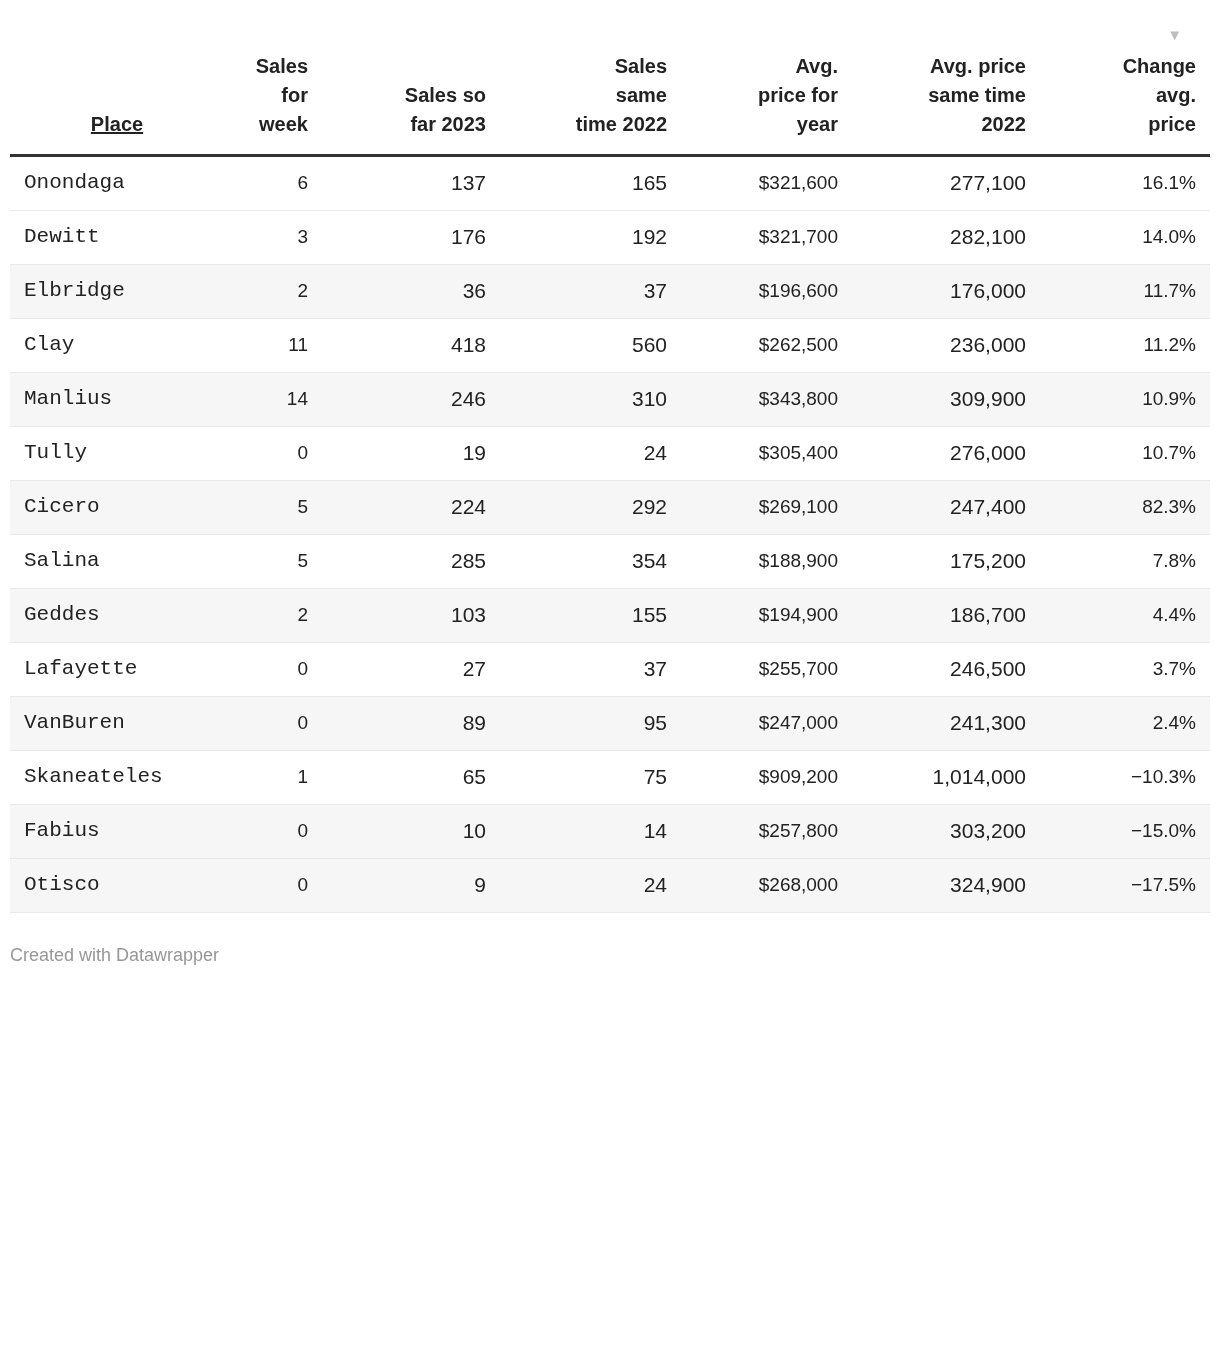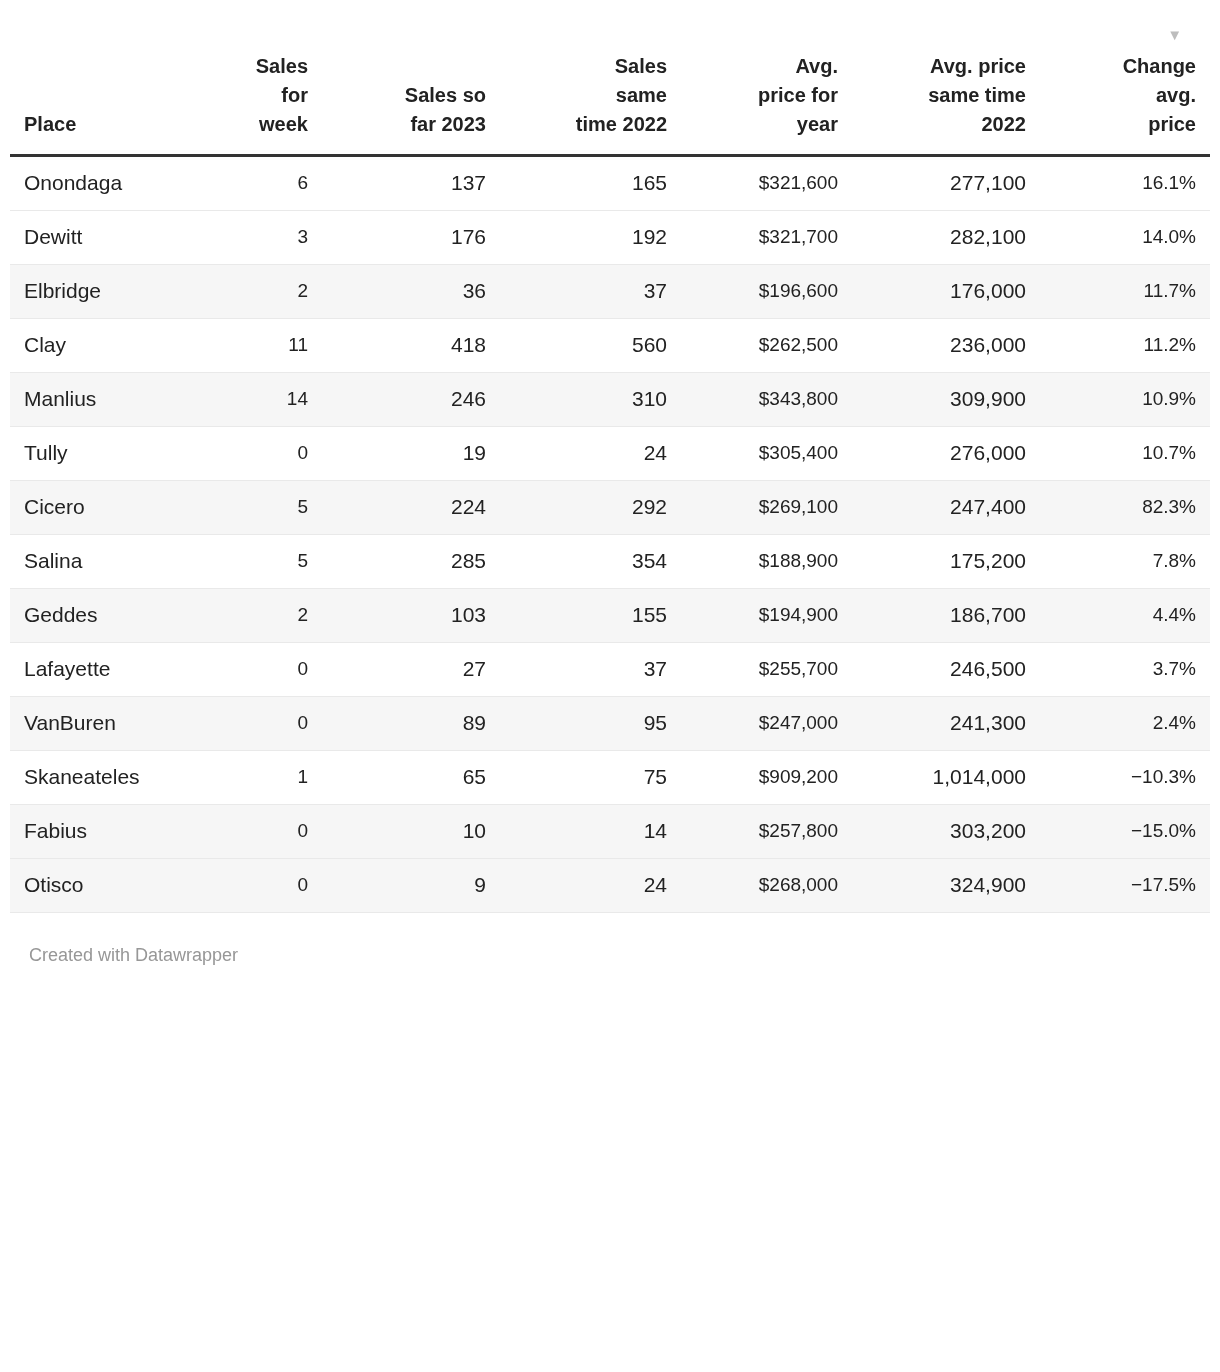--- a/index.html
+++ b/index.html
@@ -32,22 +32,23 @@
     text-align: right;
     font-weight: bold;
     font-size: 20px;
     line-height: 29px;
     color: var(--text);
     padding: 26px 14px 15px 0;
     border-bottom: 3px solid var(--header-rule);
     white-space: pre-line;
   }
   thead th.col0 {
-    text-align: left;
+    text-align: center;
     padding: 26px 0 15px 14px;
+    text-decoration: underline;
   }
   .sort-arrow {
     display: block;
     font-size: 15px;
     line-height: 18px;
     color: var(--sort-arrow);
     margin: 0 14px 8px 0;
     font-weight: normal;
   }
   tbody td {
@@ -55,29 +56,29 @@
     line-height: 28px;
     text-align: right;
     vertical-align: middle;
     padding: 12px 14px 13px 0;
     border-bottom: 1px solid var(--row-border);
     color: var(--text);
   }
   tbody td.col0 {
     text-align: left;
     padding: 12px 8px 13px 14px;
+    font-family: Liberation Mono, monospace;
   }
   tbody td.small { font-size: 19px; }
   tbody tr.stripe { background: var(--stripe); }
 
   .footer {
-    padding: 30px 0 0 4px;
+    padding: 30px 0 0 10px;
     font-size: 18px;
     line-height: 24px;
-    margin-left: 25px;
   }
   .footer a {
     color: var(--footer-text);
     text-decoration: none;
     cursor: pointer;
   }
 </style>
 </head>
 <body>
 

